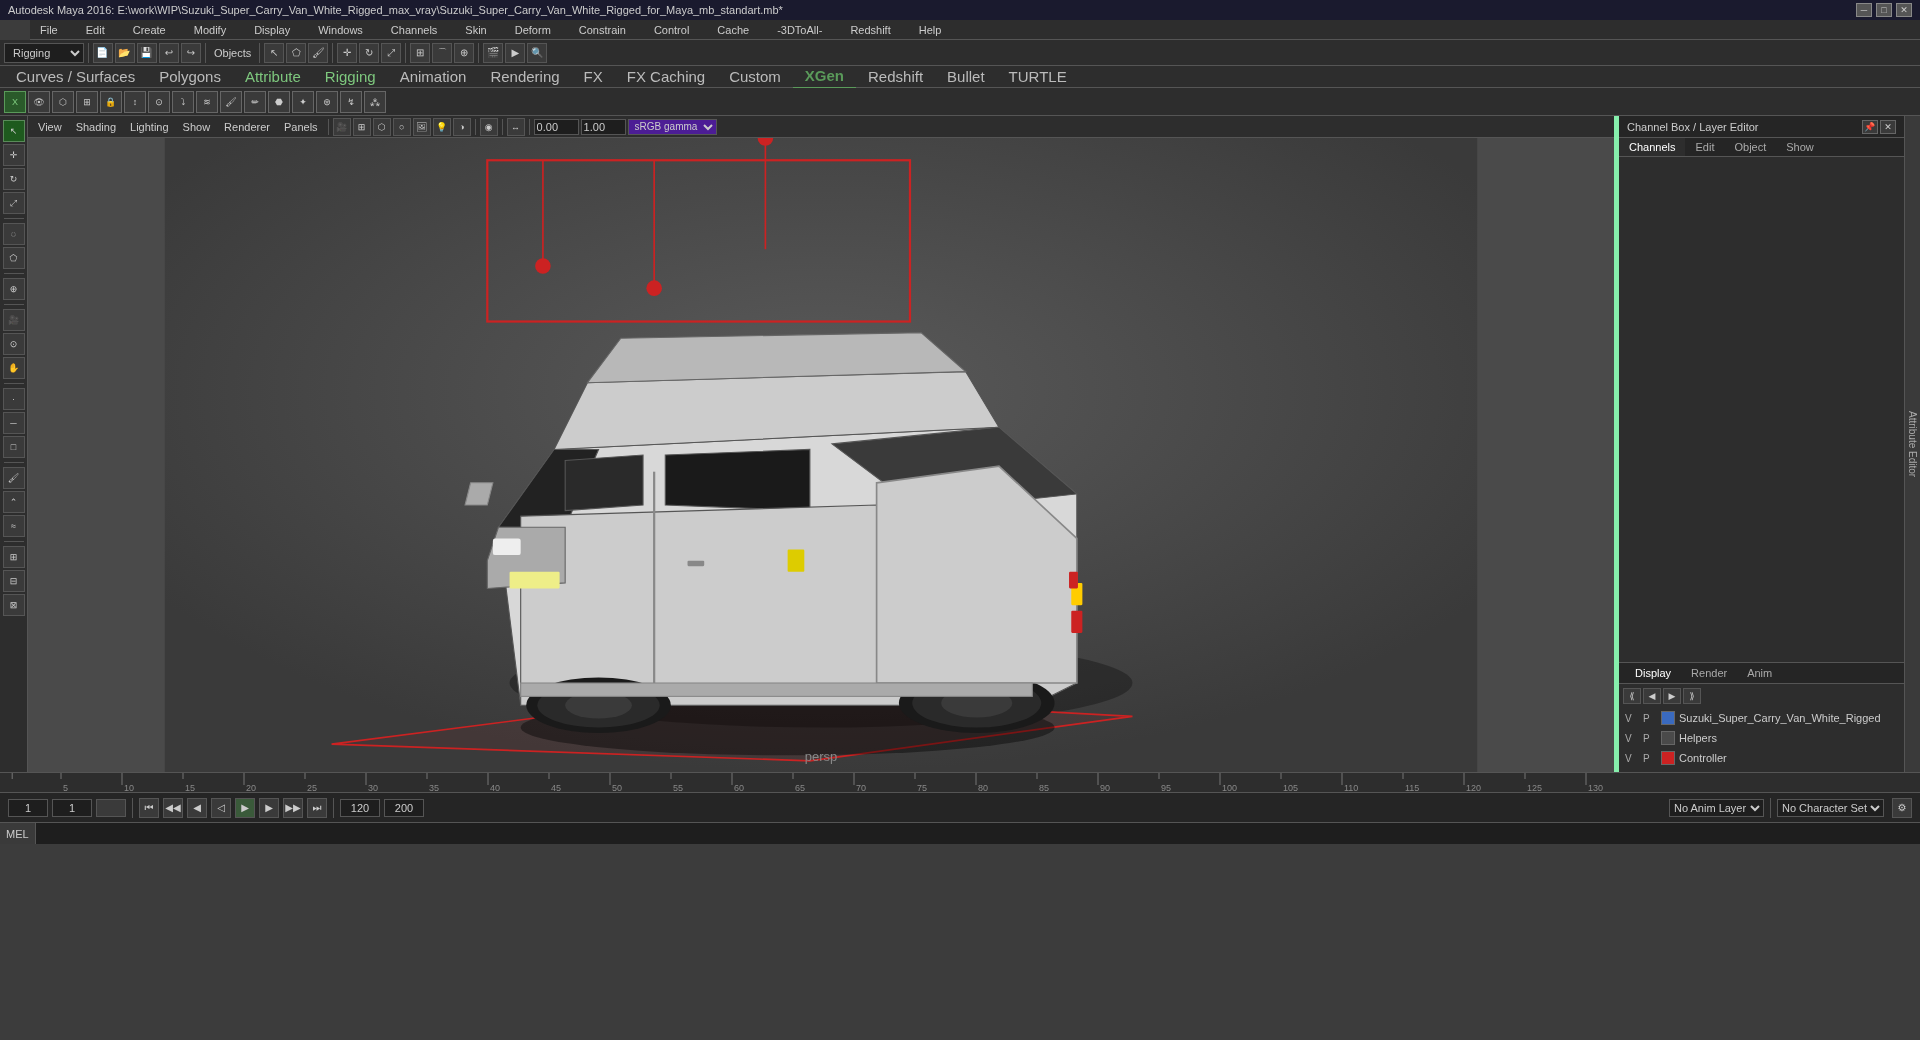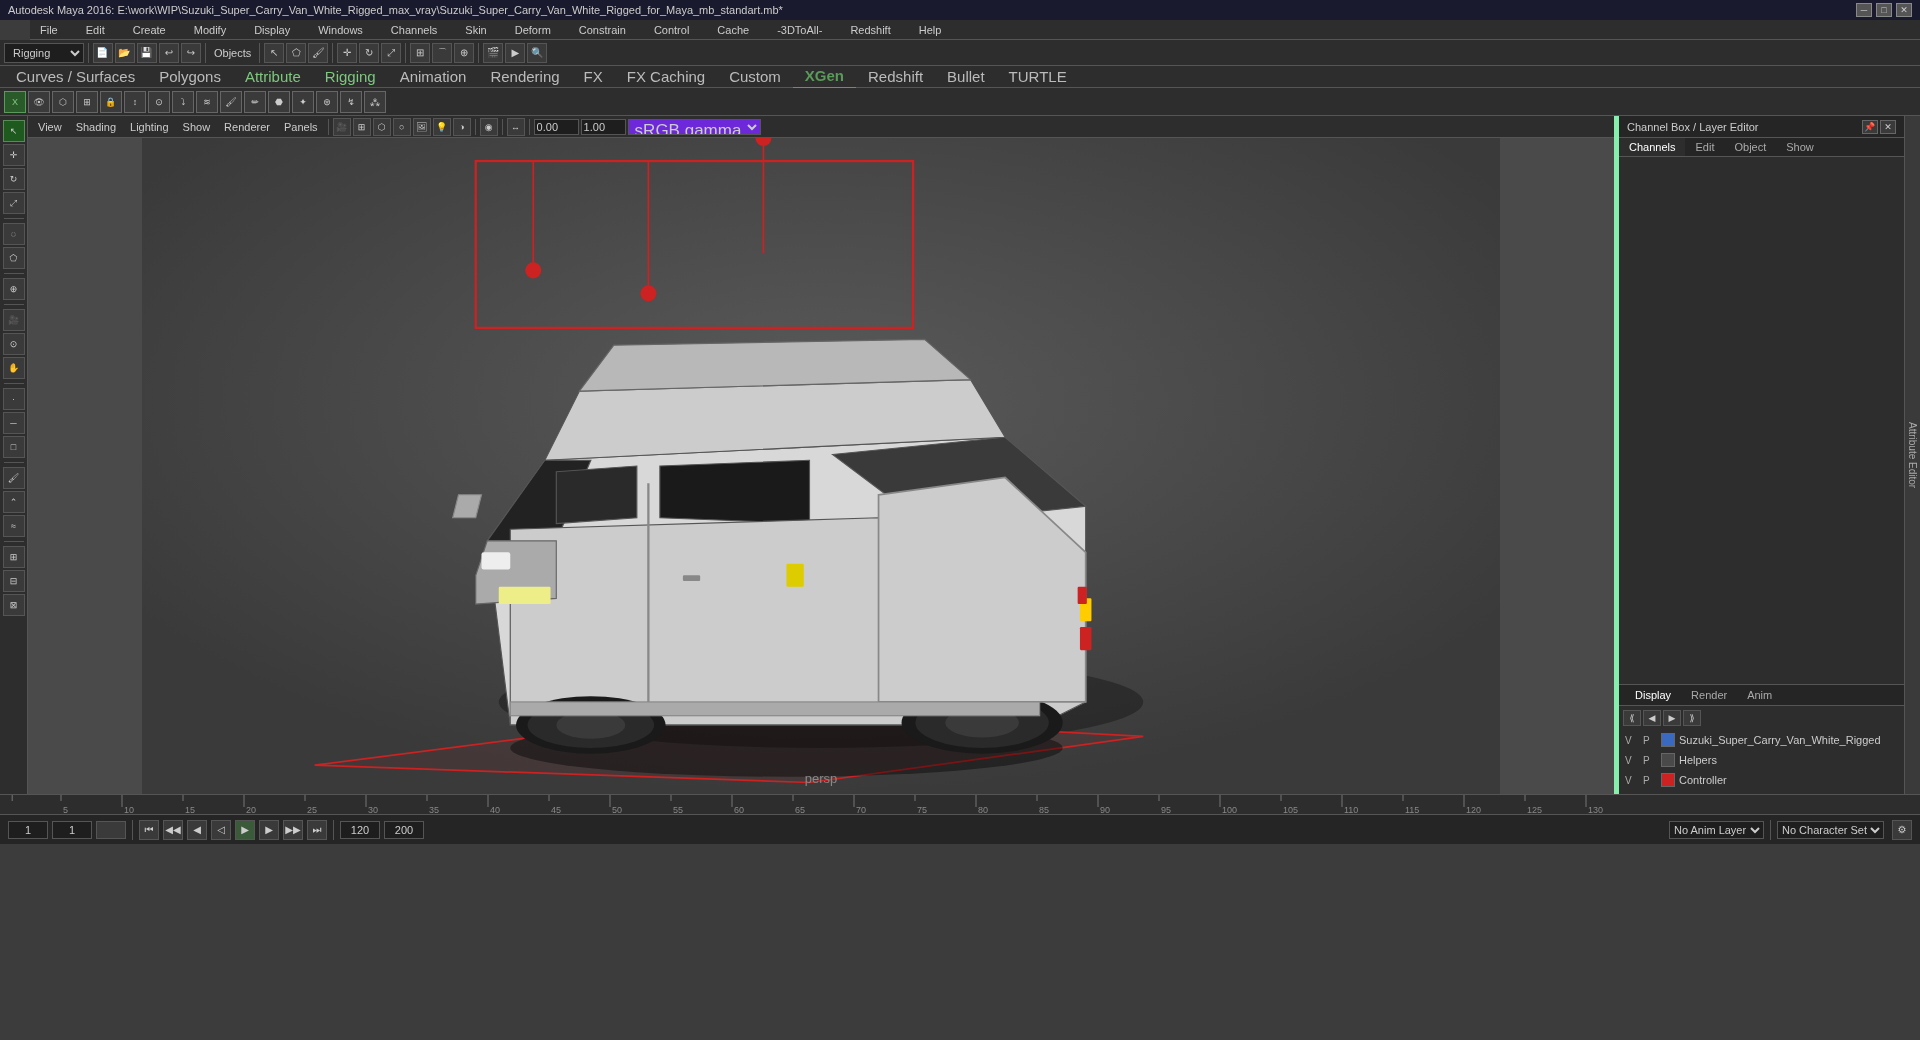--- a/index.html
+++ b/index.html
@@ -232,25 +232,25 @@
     .vp-input {
       background: #1e1e1e;
       color: #ccc;
       border: 1px solid #555;
       width: 45px;
       height: 16px;
       font-size: 11px;
       padding: 0 2px;
     }
     .vp-dropdown {
-      background: #6d28d9;
+      background: #4c1d95;
       color: #ccc;
       border: 1px solid #555;
       height: 16px;
-      font-size: 17px;
+      font-size: 10px;
       padding: 0 2px;
     }
 
     
     #viewport-canvas {
       flex: 1;
       background: #4a4a4a;
       position: relative;
       overflow: hidden;
     }
@@ -902,15 +902,19 @@
 
     <div class="bb-separator"></div>
 
     <select class="bb-select">
       <option>No Character Set</option>
     </select>
 
     <div class="bb-btn" style="margin-left:4px;">⚙</div>
   </div>
 
+  <div id="command-area">
+    <div id="cmd-label">MEL</div>
+    <input id="cmd-input" placeholder="" style="">
+  </div>
 
 
 </div>
 
 </body></html>

